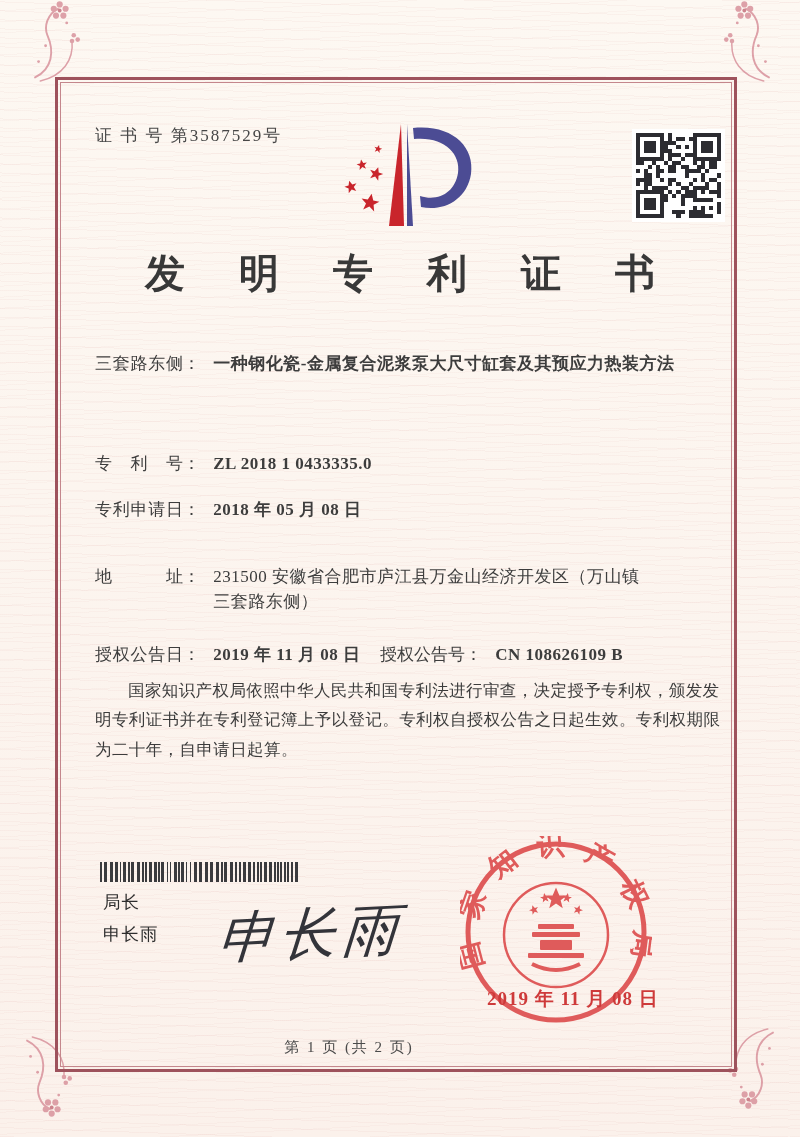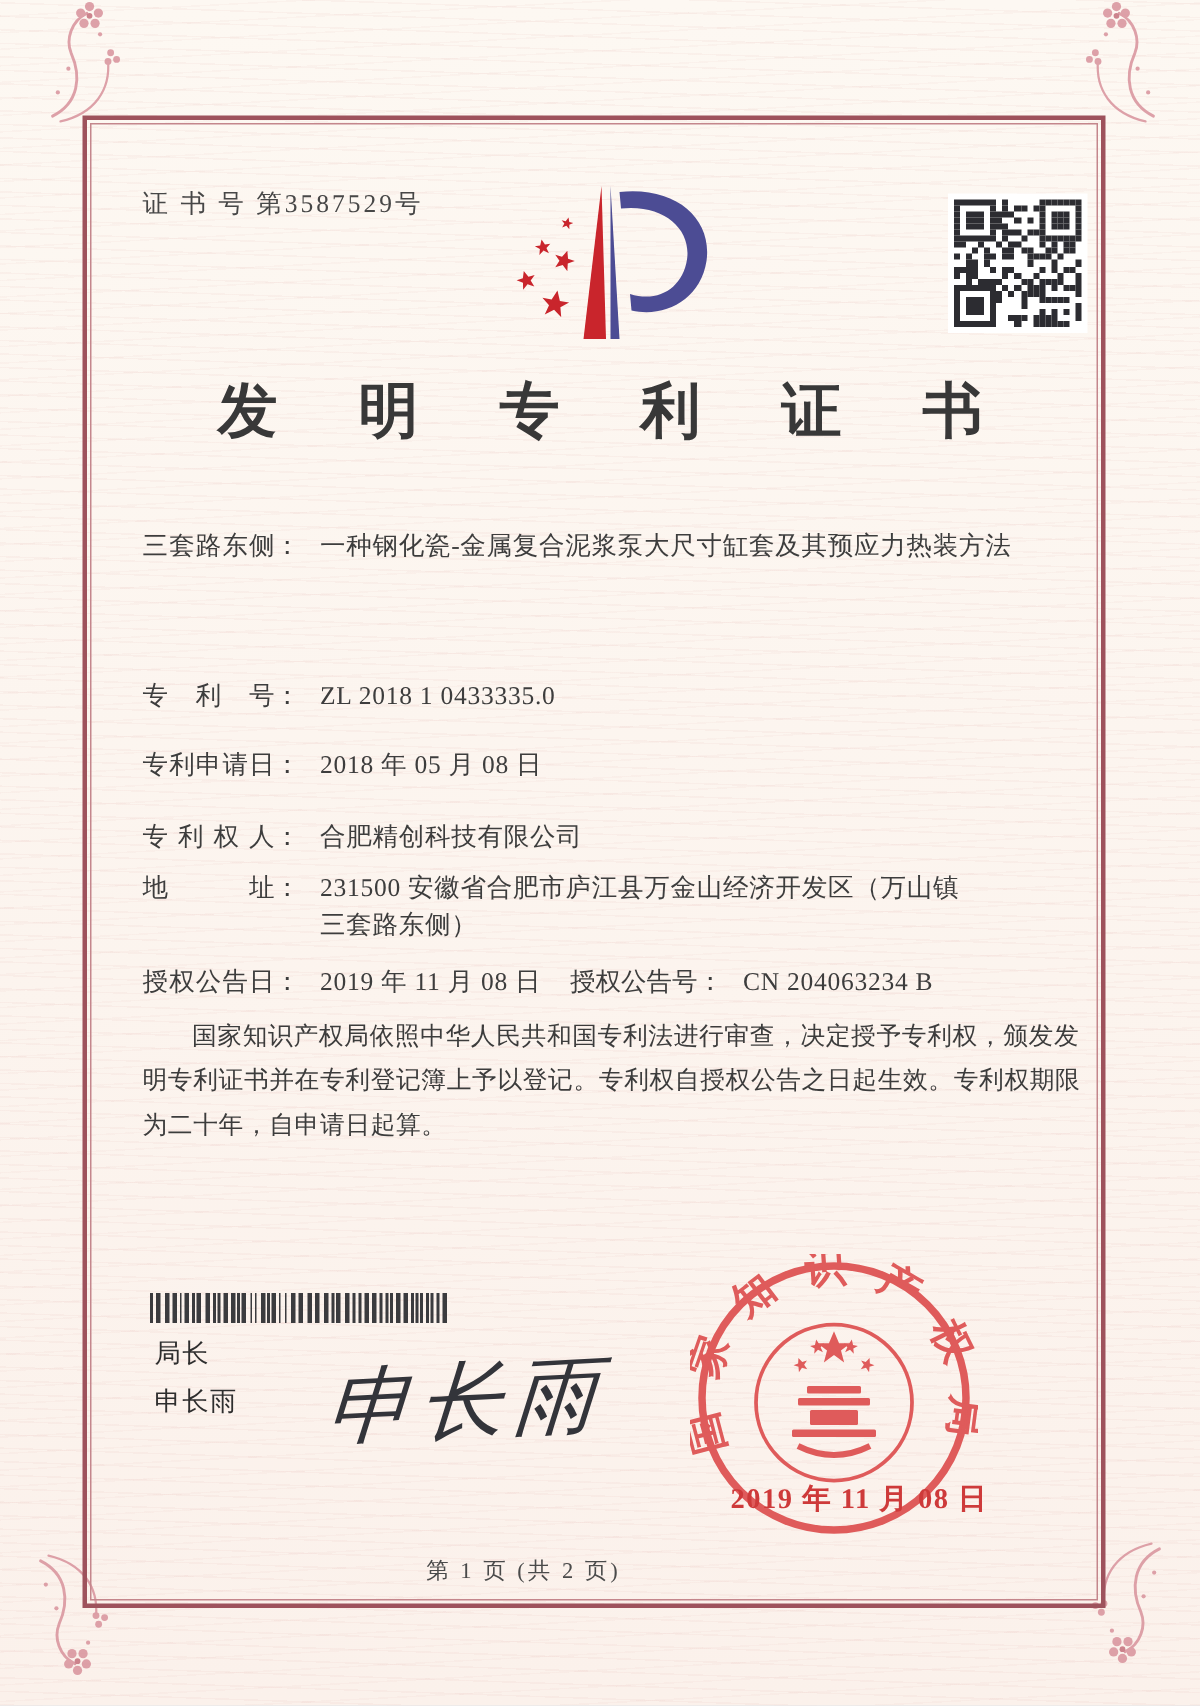--- a/index.html
+++ b/index.html
@@ -29,21 +29,21 @@
   .qr { position:absolute; left:632px; top:129px; width:93px; height:93px; background:#fff;
         padding:4px; display:grid; grid-template-columns:repeat(21,1fr); grid-auto-rows:1fr; }
   .qr .on { background:#2c2c31; }
 
   .title { position:absolute; left:0; right:0; top:246px; text-align:center;
            font-size:40px; font-weight:bold; letter-spacing:22px; padding-left:22px; color:#383838; }
 
   .row { position:absolute; left:95px; width:640px; font-size:17px; line-height:1.45; color:#3d3d3d; }
   .lbl { display:inline-block; width:88px; text-align:justify; text-align-last:justify; vertical-align:top; }
   .colon { display:inline-block; vertical-align:top; }
-  .val { display:inline-block; margin-left:9px; vertical-align:top; letter-spacing:.5px; }
+  .val { display:inline-block; margin-left:9px; vertical-align:top; letter-spacing:.5px;font-weight:bold; }
   .val-multi { display:inline-block; margin-left:9px; vertical-align:top; letter-spacing:.5px; max-width:480px; }
   .grant2 { position:absolute; left:285px; top:0; }
 
   .paras { position:absolute; left:95px; top:676px; width:628px; font-size:16.5px;
            line-height:1.78; color:#3c3c3c; }
   .paras p { text-indent:2em; letter-spacing:.4px; }
 
   .barcode { position:absolute; left:100px; top:862px; height:20px; display:flex; align-items:stretch; }
   .barcode i { display:block; background:#3b3b3e; }
 
@@ -576,37 +576,33 @@
     <span class="val">一种钢化瓷-金属复合泥浆泵大尺寸缸套及其预应力热装方法</span>
   </div>
   <div class="row" style="top:452px">
     <span class="lbl">专利号</span><span class="colon">：</span>
     <span class="val">ZL 2018 1 0433335.0</span>
   </div>
   <div class="row" style="top:498px">
     <span class="lbl">专利申请日</span><span class="colon">：</span>
     <span class="val">2018 年 05 月 08 日</span>
   </div>
-  <div class="row" style="top:546px">
-    <span class="lbl">专利权人</span><span class="colon">：</span>
-    <span class="val">合肥精创科技有限公司</span>
-  </div>
-  <div class="row" style="top:580px">
+  <div class="row" style="top:565px">
     <span class="lbl">地址</span><span class="colon">：</span>
     <span class="val-multi">
       <div>231500 安徽省合肥市庐江县万金山经济开发区（万山镇</div>
       <div>三套路东侧）</div>
     </span>
   </div>
   <div class="row" style="top:643px">
     <span class="lbl">授权公告日</span><span class="colon">：</span>
     <span class="val">2019 年 11 月 08 日</span>
     <span class="grant2">
       <span>授权公告号</span><span class="colon">：</span>
-      <span class="val">CN 204063234 B</span>
+      <span class="val">CN 108626109 B</span>
     </span>
   </div>
 
   <div class="paras">
     <p>国家知识产权局依照中华人民共和国专利法进行审查，决定授予专利权，颁发发明专利证书并在专利登记簿上予以登记。专利权自授权公告之日起生效。专利权期限为二十年，自申请日起算。</p>
   </div>
 
   <div class="barcode">
       <i style="width: 1.5px; margin-right: 2.5px;"></i>
       <i style="width: 3px; margin-right: 2.5px;"></i>

